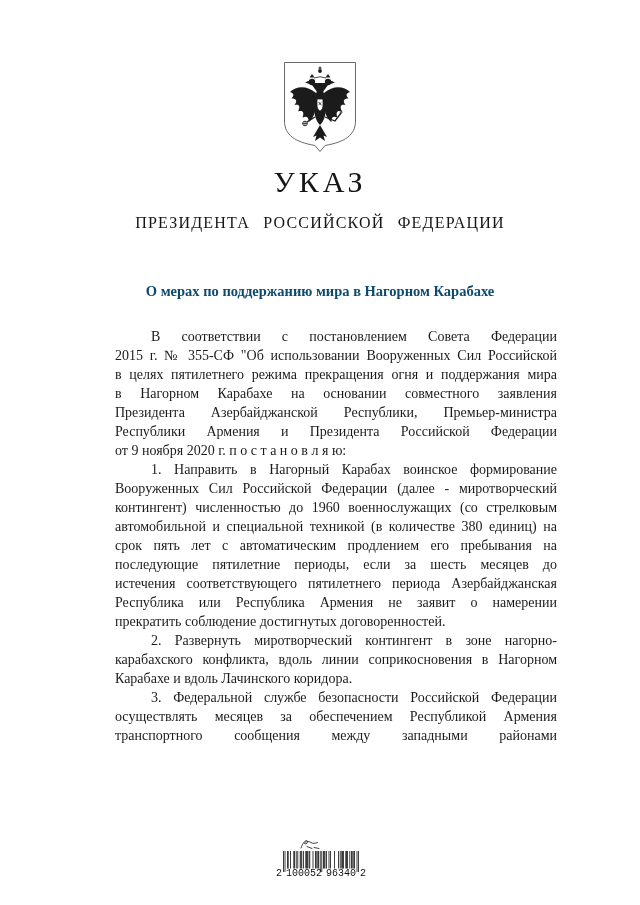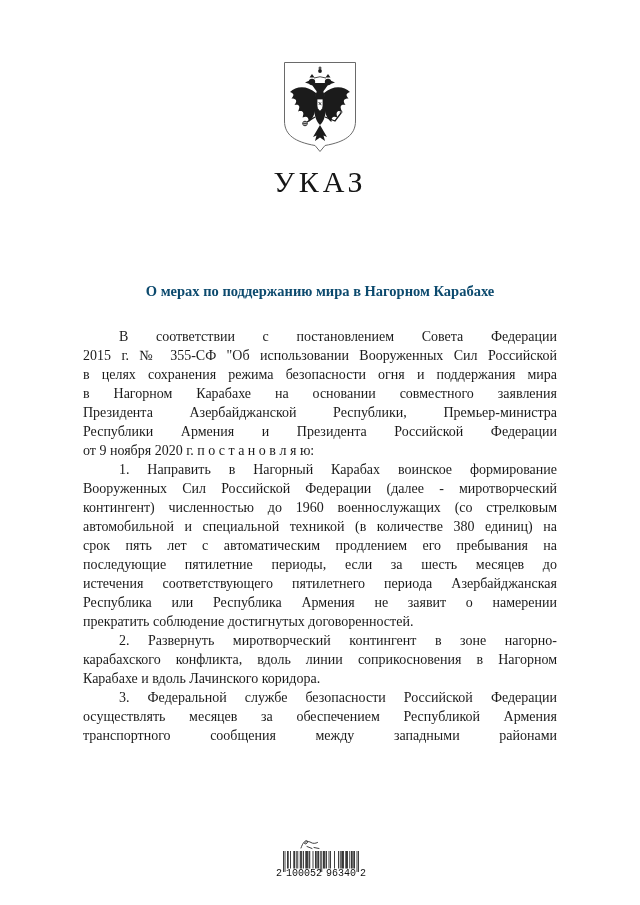--- a/index.html
+++ b/index.html
@@ -60,20 +60,21 @@
     left: 83px;
     width: 474px;
     font-size: 14px;
     color: #1b1b1b;
   }
   .line {
     line-height: 19px;
     text-align: justify;
     text-align-last: left;
     white-space: normal;
+    margin-left: 32px;
   }
   .line.jl { text-align-last: justify; }
   .line.first { text-indent: 36px; }
   .footer {
     position: absolute;
     top: 838px;
     left: 276px;
     width: 90px;
     text-align: center;
   }
@@ -139,26 +140,27 @@
         <path d="M42,56 L52,60 L58,52" stroke-width="1.3"></path>
         <path d="M56.6,51 H59.6 M58.1,49.5 V52.5" stroke-width="0.8"></path>
       </g>
 
       <path d="M34,38 H40 V45 C40,48.5 37,50 37,50 C37,50 34,48.5 34,45 Z" fill="#ffffff" stroke="#1b1b1b" stroke-width="0.8"></path>
       <path d="M35.6,41 L38.4,44.2 M38,41.5 L35.9,43.8" stroke="#1b1b1b" stroke-width="0.9" fill="none"></path>
     </svg>
   </div>
 
   <div class="doc-type">УКАЗ</div>
+  <div class="issuer">ПРЕЗИДЕНТА РОССИЙСКОЙ ФЕДЕРАЦИИ</div>
   <div class="subject">О мерах по поддержанию мира в Нагорном Карабахе</div>
 
   <div class="body-text">
       <div class="line first jl">В соответствии с постановлением Совета Федерации</div>
       <div class="line jl">2015 г. № 355-СФ "Об использовании Вооруженных Сил Российской</div>
-      <div class="line jl">в целях сохранения режима безопасности огня и поддержания мира</div>
+      <div class="line jl">в целях пятилетнего режима прекращения огня и поддержания мира</div>
       <div class="line jl">в Нагорном Карабахе на основании совместного заявления</div>
       <div class="line jl">Президента Азербайджанской Республики, Премьер-министра</div>
       <div class="line jl">Республики Армения и Президента Российской Федерации</div>
       <div class="line">от 9 ноября 2020 г. п о с т а н о в л я ю:</div>
       <div class="line first jl">1. Направить в Нагорный Карабах воинское формирование</div>
       <div class="line jl">Вооруженных Сил Российской Федерации (далее - миротворческий</div>
       <div class="line jl">контингент) численностью до 1960 военнослужащих (со стрелковым</div>
       <div class="line jl">автомобильной и специальной техникой (в количестве 380 единиц) на</div>
       <div class="line jl">срок пять лет с автоматическим продлением его пребывания на</div>
       <div class="line jl">последующие пятилетние периоды, если за шесть месяцев до</div>

